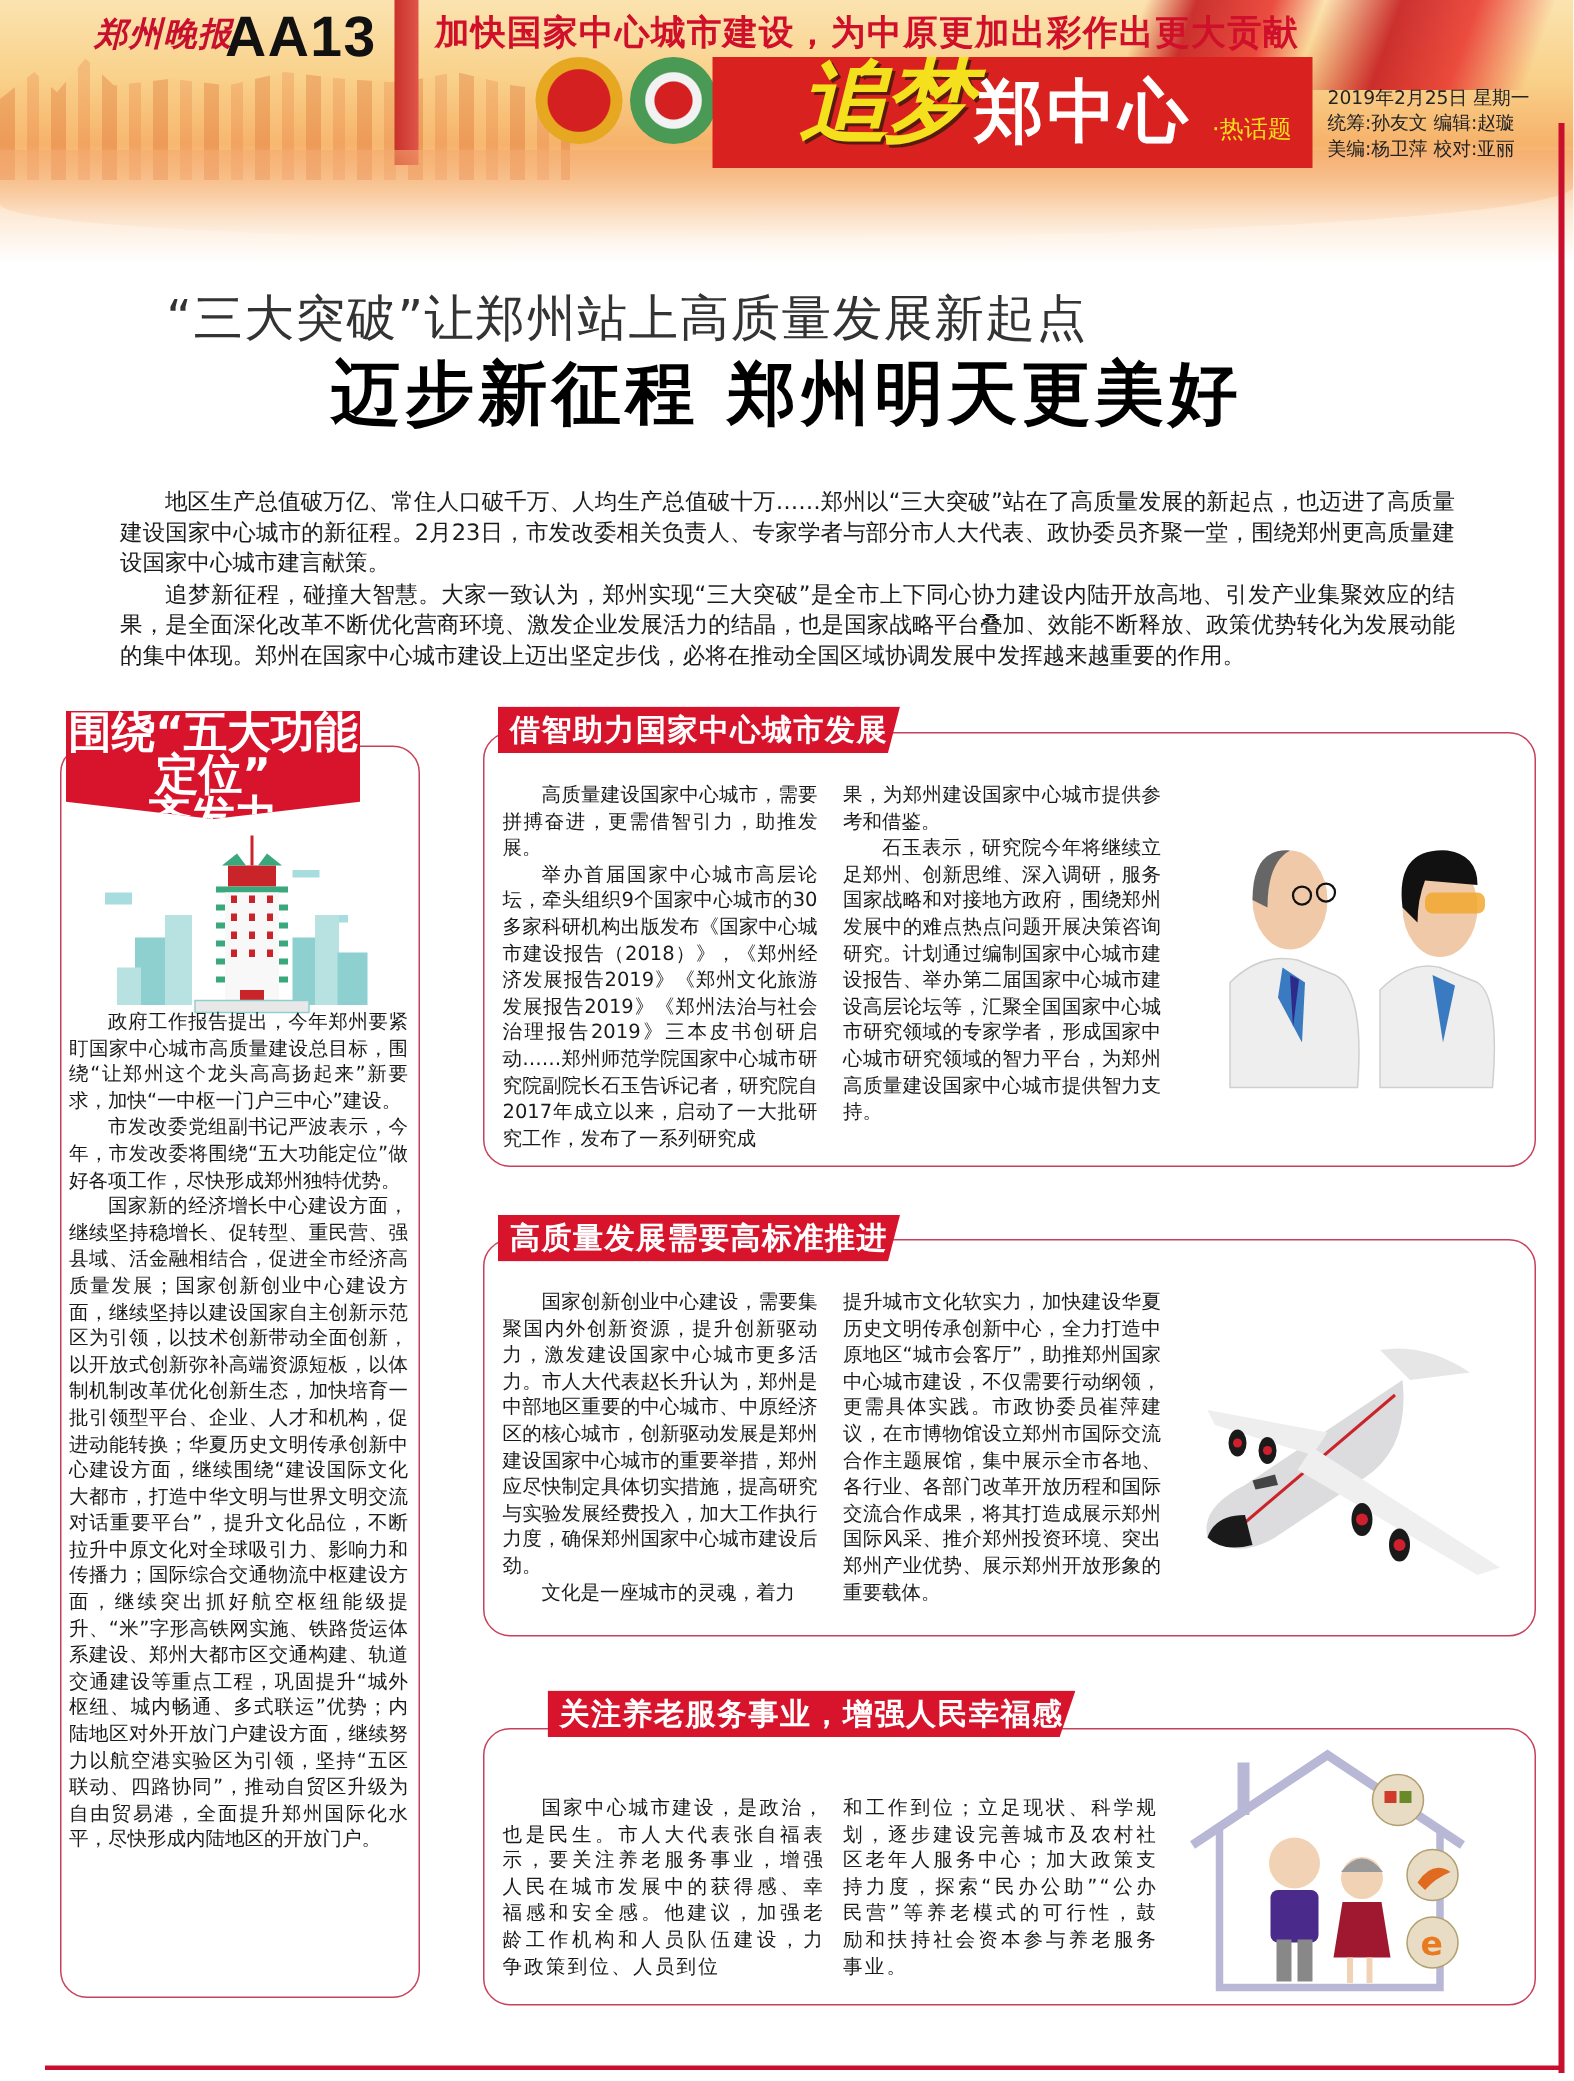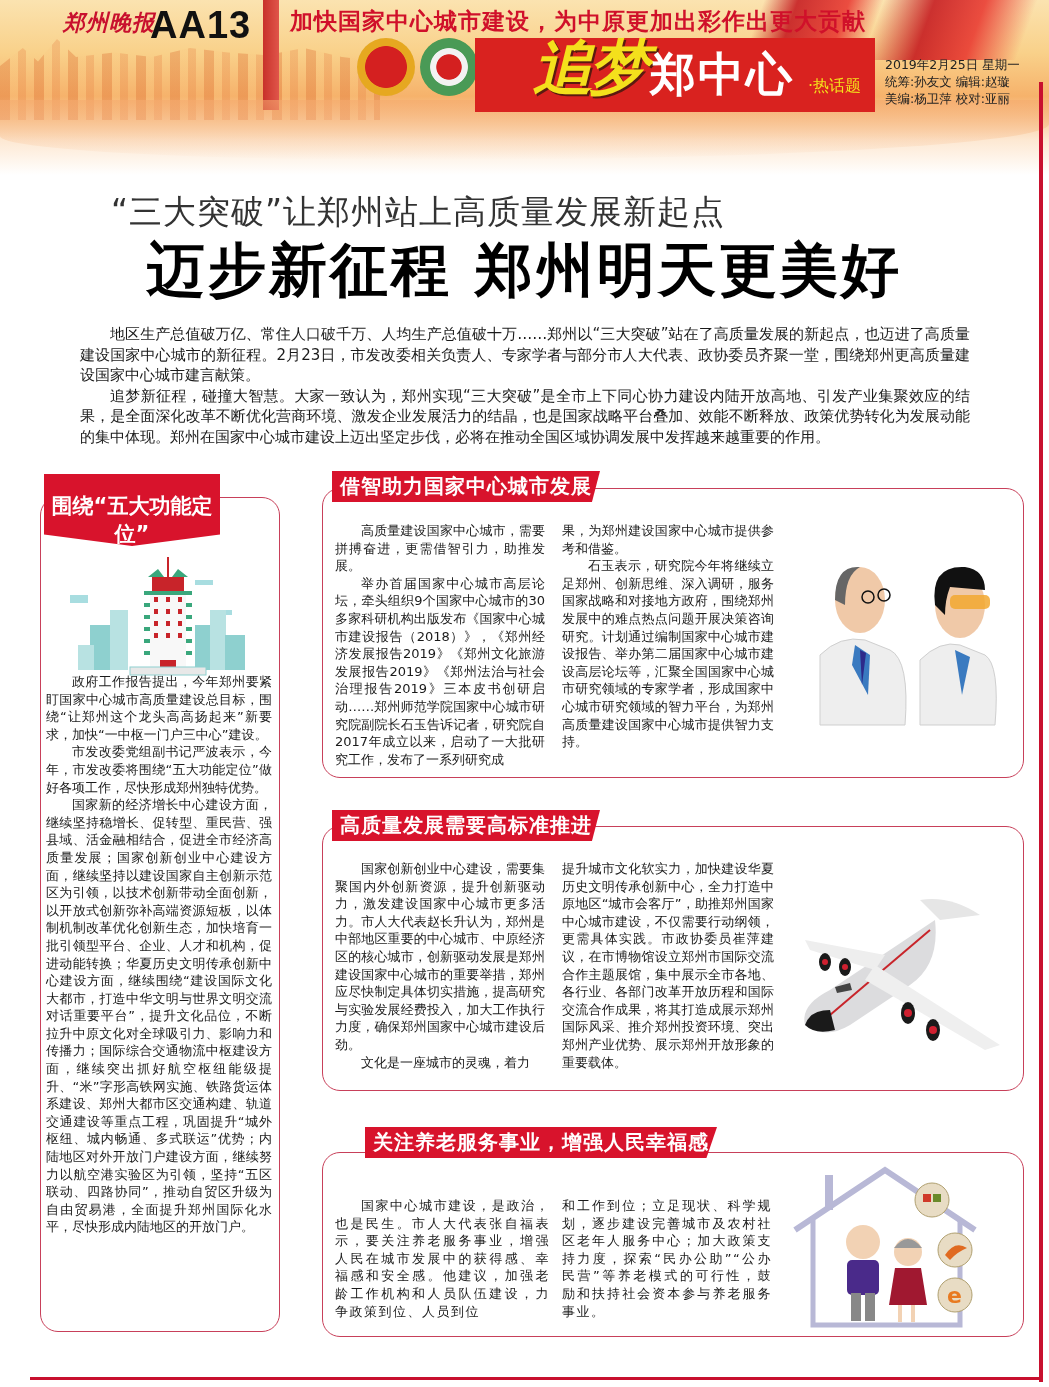--- a/index.html
+++ b/index.html
@@ -21,34 +21,34 @@
   .red-band { position: absolute; left: 475px; top: 38px; width: 400px; height: 74px; background: #d9221f; }
   .ribbon { position: absolute; left: 730px; top: 0; width: 320px; height: 60px;
     background: linear-gradient(110deg, transparent 10%, #c3121a 20%, #e8332d 35%, transparent 45%, #c3121a 60%, #e8332d 75%, transparent 90%); opacity: .85; }
   .brush { position: absolute; left: 485px; top: 28px; font-family: "DejaVu Serif", serif; font-style: italic; font-weight: bold; font-size: 60px; color: #f4e01c; text-shadow: 2px 2px 0 #5a1a10; letter-spacing: -4px; margin-left: 48px; }
   .column-title { position: absolute; left: 650px; top: 44px; font-weight: bold; font-size: 46px; color: #fff; letter-spacing: 2px; }
   .column-sub { position: absolute; left: 808px; top: 76px; font-size: 16px; color: #f4e01c; }
   .meta { position: absolute; left: 885px; top: 56px; font-size: 12.5px; line-height: 17px; color: #222; }
   .right-rule { position: absolute; right: 6px; top: 82px; width: 4px; height: 1300px; background: #c8102e; }
 
   .kicker { position: absolute; left: 0; width: 836px; top: 190px; text-align: center; font-size: 33px; color: #333; letter-spacing: 1px; }
-  .headline { position: absolute; left: 0; width: 1049px; top: 232px; text-align: center; font-size: 58px; font-weight: bold; color: #000; letter-spacing: 3px; }
+  .headline { position: absolute; left: 0; width: 1049px; top: 232px; text-align: center; font-size: 46px; font-weight: bold; color: #000; letter-spacing: 3px; }
   .lead { position: absolute; left: 80px; top: 324px; width: 890px; font-size: 15px; line-height: 20.5px; text-align: justify; }
   .lead p { text-indent: 2em; }
 
   .box { position: absolute; border: 1.5px solid #c8405a; border-radius: 18px; }
   .sec-title { position: absolute; background: #d8132c; color: #fff; font-size: 20px; font-weight: bold; padding: 2px 8px; letter-spacing: 1px;
     clip-path: polygon(0 0, 100% 0, 97% 100%, 0 100%); }
   .col-text { position: absolute; font-size: 13px; line-height: 17.6px; text-align: justify; color: #1a1a1a; }
   .col-text p { text-indent: 2em; }
 
   
   .left-box { left: 40px; top: 497px; width: 240px; height: 835px; border-radius: 18px; }
-  .left-banner { position: absolute; left: 44px; top: 474px; width: 176px; height: 72px; background: #d8132c; color: #fff;
-    text-align: center; font-size: 21px; font-weight: bold; line-height: 28px; padding-top: 18px;
+  .left-banner { position: absolute; left: 44px; top: 474px; width: 196px; height: 72px; background: #d8132c; color: #fff;
+    text-align: center; font-size: 29px; font-weight: bold; line-height: 28px; padding-top: 0;
     clip-path: polygon(0 0, 100% 0, 100% 84%, 50% 100%, 0 84%); }
   .pagoda-illus { position: absolute; left: 60px; top: 555px; width: 200px; height: 125px; }
 
   
   .sec1-box { left: 322px; top: 488px; width: 702px; height: 290px; }
   .sec2-box { left: 322px; top: 826px; width: 702px; height: 265px; }
   .sec3-box { left: 322px; top: 1152px; width: 702px; height: 185px; }
 
   .byline { position: absolute; left: 0; width: 1040px; top: 1436px; text-align: center; font-size: 14px; }
   .bottom-rule { position: absolute; left: 30px; top: 1377px; width: 1010px; height: 3px; background: #c8102e; }

